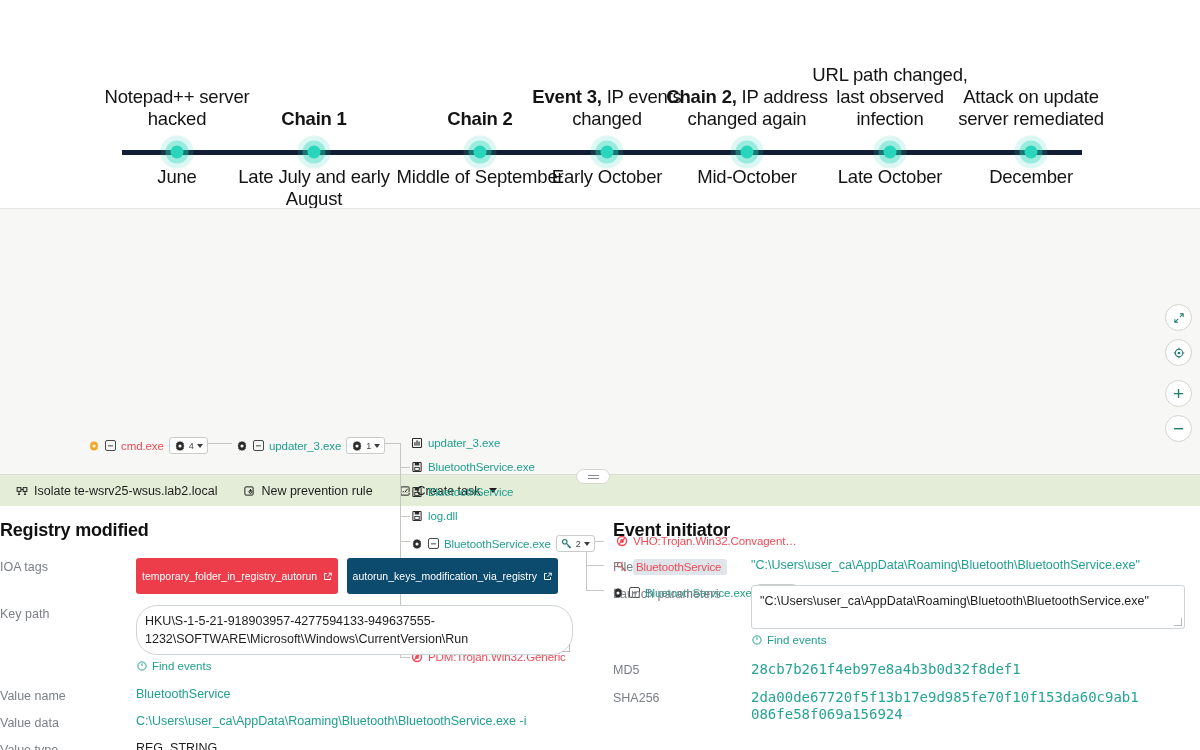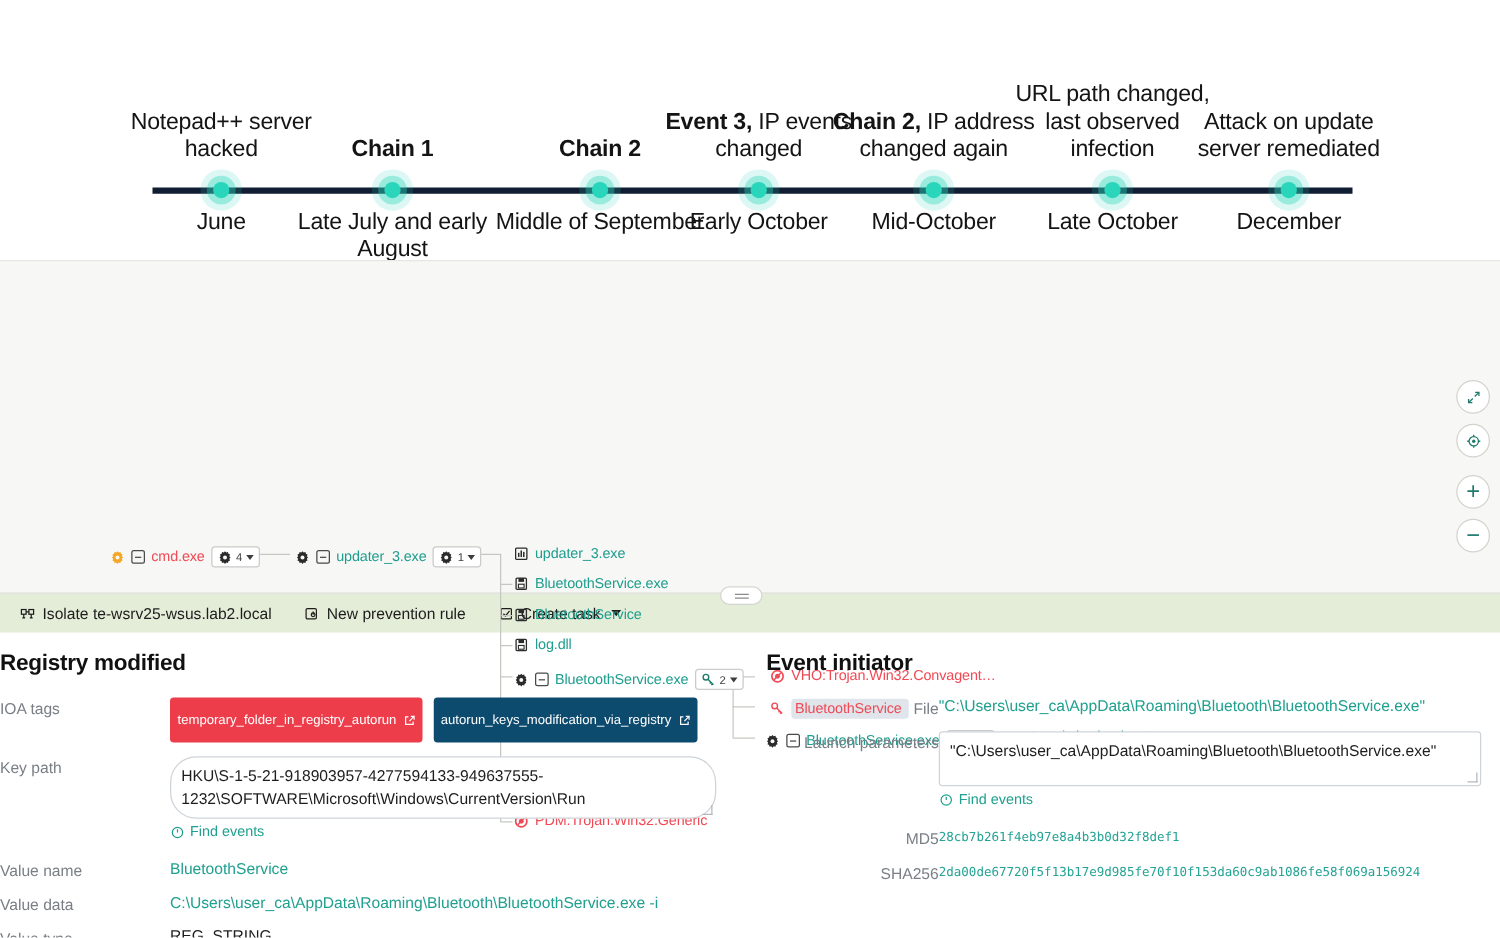--- a/index.html
+++ b/index.html
@@ -212,29 +212,29 @@
     align-items: flex-start;
     margin-bottom: 11px;
   }
   .row-lbl {
     font-size: 12.5px;
     color: #7a7f86;
     flex: 0 0 auto;
     padding-top: 2px;
   }
   .left-lbl  { width: 136px; }
-  .right-lbl { width: 138px; text-align: right; }
+  .right-lbl { width: 138px; }
   .row-val {
     font-size: 12.5px;
     color: #1d1d1d;
   }
   .val-link { color: #20a08f; word-break: break-all; }
   .val-mono {
     font-family: "DejaVu Sans Mono", monospace;
-    font-size: 10px;
+    font-size: 14px;
     color: #25a394;
     line-height: 17px;
     word-break: break-all;
   }
 
   .tag {
     display: inline-flex;
     align-items: center;
     gap: 6px;
     height: 36px;

